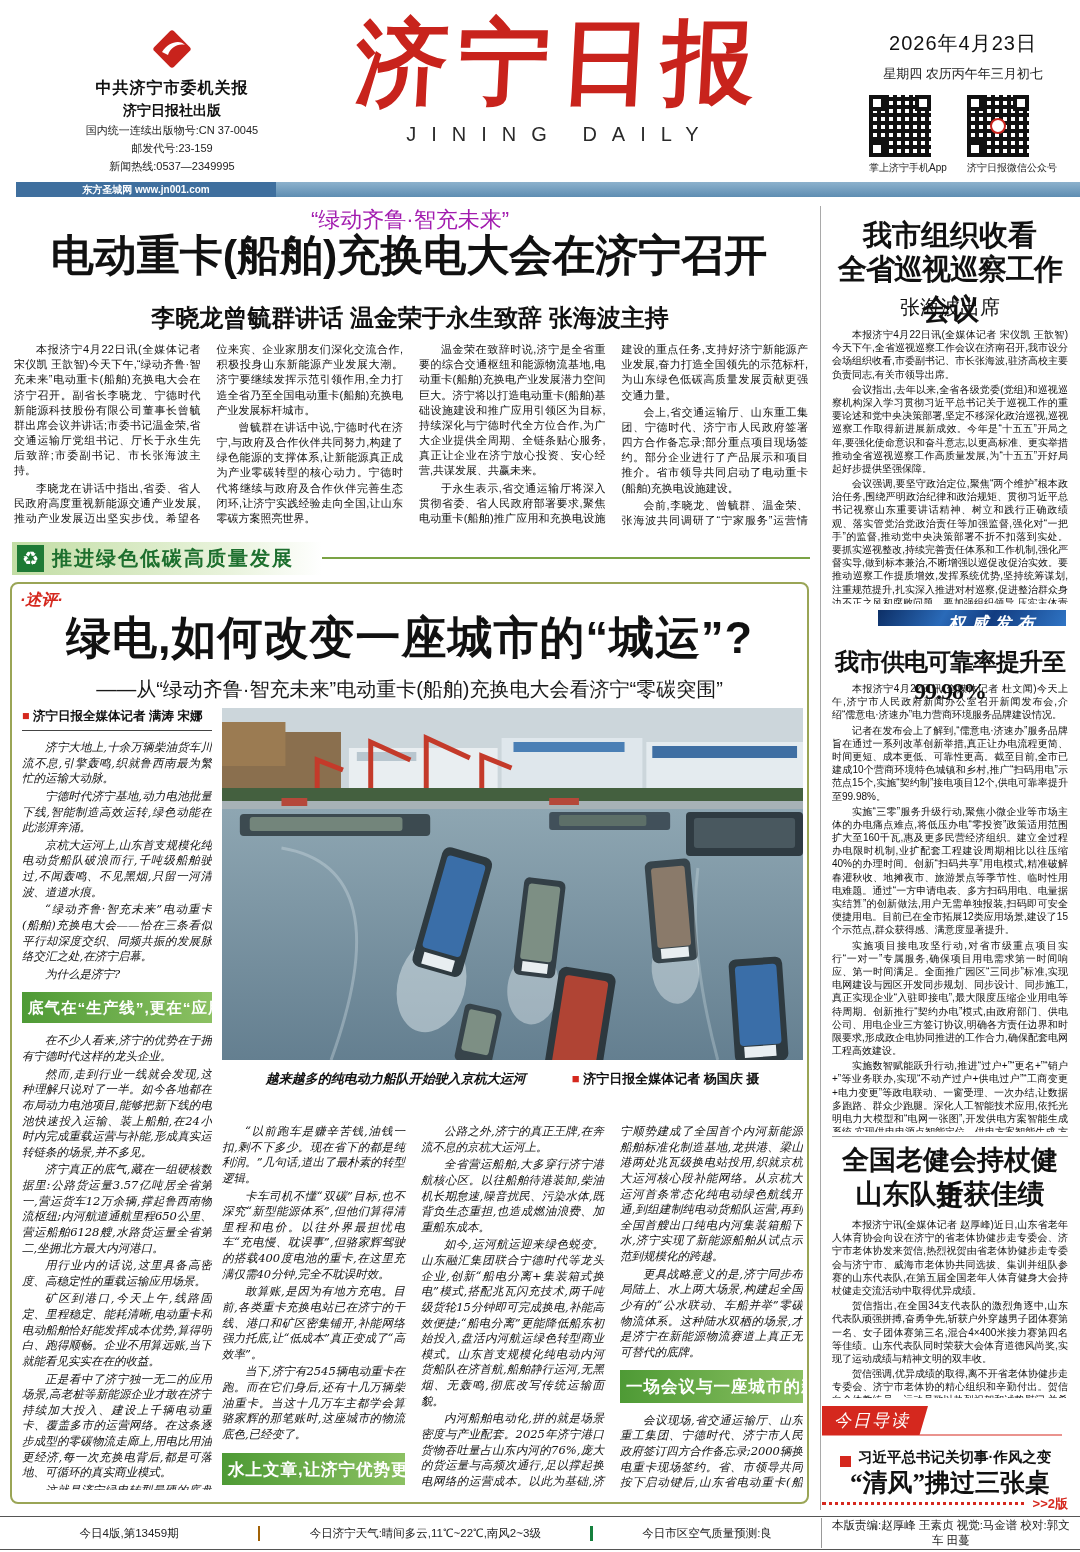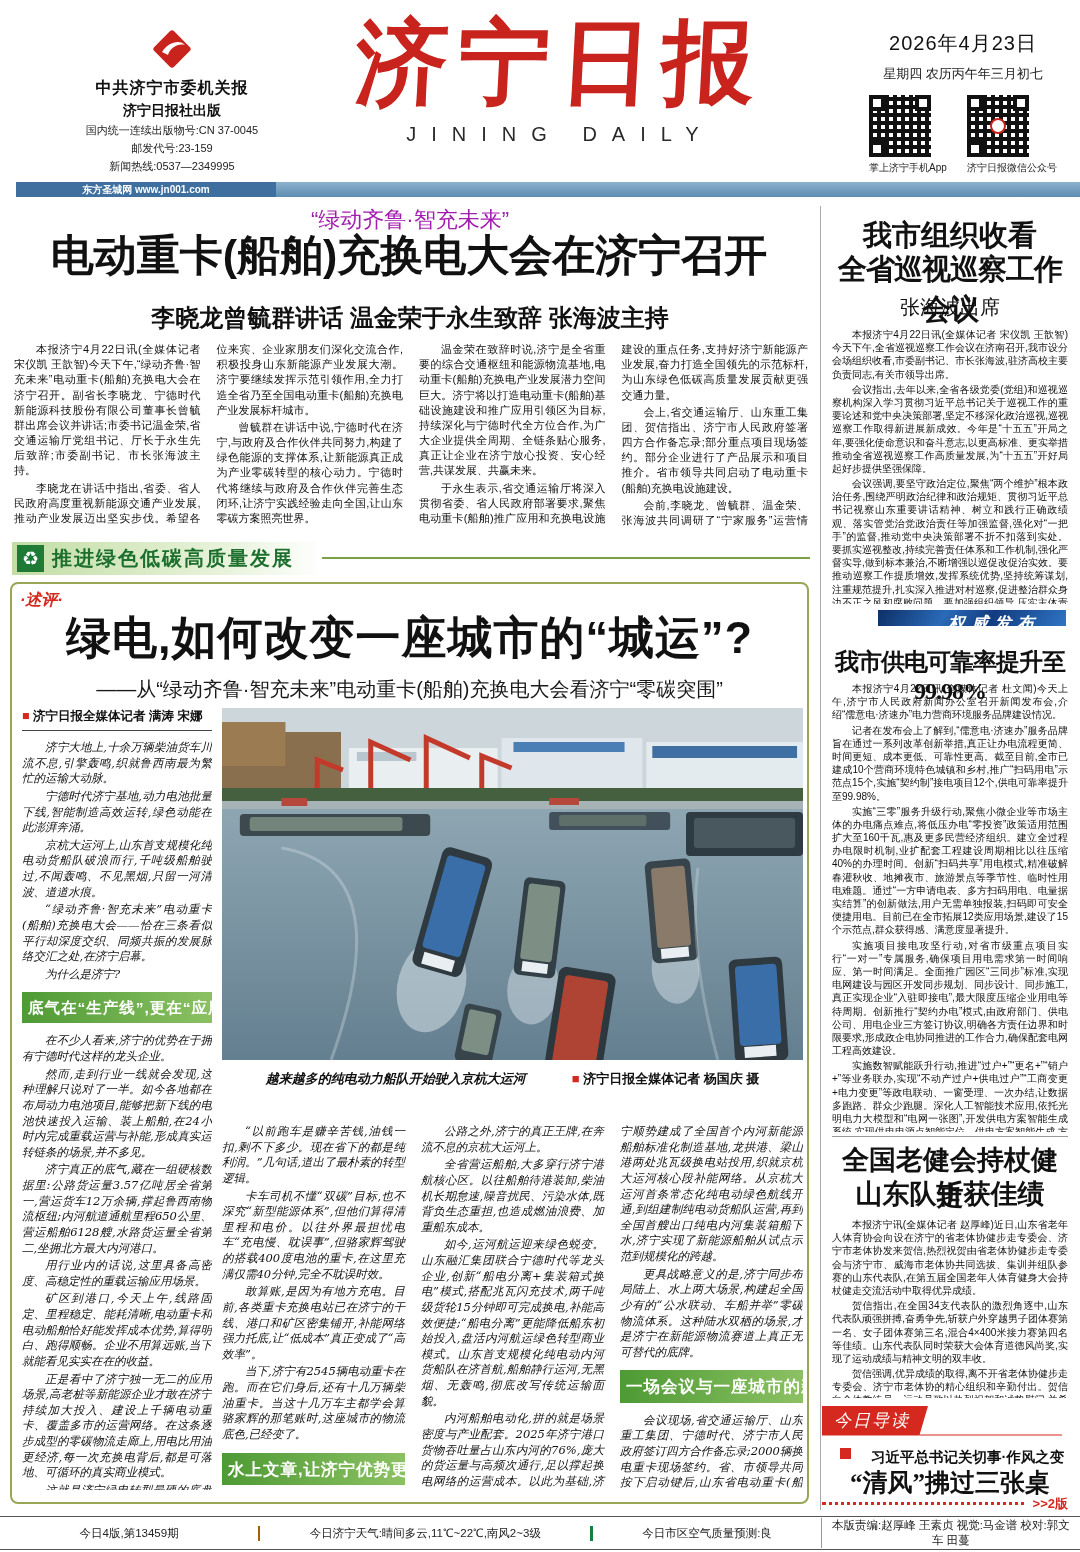--- a/index.html
+++ b/index.html
@@ -102,21 +102,21 @@
   .rc-rule{position:absolute;left:832px;top:1136px;width:236px;height:1px;background:#999;}
   .a3t1{top:1142px;font-size:27px;}
   .a3t2{top:1176px;font-size:27px;}
   .a3body{top:1218px;height:180px;}
 
   .daodu-badge{position:absolute;left:822px;top:1406px;padding:3px 18px 3px 12px;background:#d5281e;color:#fff;
                font-weight:normal;font-style:italic;font-size:17px;letter-spacing:2px;
                clip-path:polygon(0 0,100% 0,92% 100%,0 100%);}
   .daodu-line{position:absolute;left:822px;top:1434px;width:240px;height:2px;background:#d5281e;opacity:.5;}
   .daodu-kicker{position:absolute;left:840px;top:1448px;width:228px;font-size:14.5px;font-weight:bold;
-                display:flex;align-items:flex-start;gap:20px;}
+                display:flex;align-items:flex-end;gap:7px;}
   .bullet-sq{width:11px;height:11px;background:#d5281e;flex:0 0 auto;}
   .daodu-title{position:absolute;left:832px;top:1466px;width:236px;text-align:center;
                font-family:"Liberation Serif",serif;font-weight:900;font-size:25px;}
   .daodu-dots{position:absolute;left:822px;top:1502px;width:246px;border-top:3px dotted #d5281e;}
   .page-ref{position:absolute;right:0;top:-10px;background:#fff;color:#d5281e;font-weight:bold;
             font-size:13px;padding-left:6px;}
 
   
   .footer{position:absolute;left:0;top:1516px;width:1080px;height:34px;border-top:1px solid #555;
           border-bottom:1px solid #555;display:flex;align-items:center;font-size:11.5px;color:#222;
@@ -175,21 +175,21 @@
 
   <div class="kicker">“绿动齐鲁·智充未来”</div>
   <div class="headline">电动重卡(船舶)充换电大会在济宁召开</div>
   <div class="subhead">李晓龙曾毓群讲话 温金荣于永生致辞 张海波主持</div>
   <div class="lead-cols">
     <p>本报济宁4月22日讯(全媒体记者 宋仪凯 王歆智)今天下午,“绿动齐鲁·智充未来”电动重卡(船舶)充换电大会在济宁召开。副省长李晓龙、宁德时代新能源科技股份有限公司董事长曾毓群出席会议并讲话;市委书记温金荣,省交通运输厅党组书记、厅长于永生先后致辞;市委副书记、市长张海波主持。</p>
     <p>李晓龙在讲话中指出,省委、省人民政府高度重视新能源交通产业发展,推动产业发展迈出坚实步伐。希望各位来宾、企业家朋友们深化交流合作,积极投身山东新能源产业发展大潮。济宁要继续发挥示范引领作用,全力打造全省乃至全国电动重卡(船舶)充换电产业发展标杆城市。</p>
     <p>曾毓群在讲话中说,宁德时代在济宁,与政府及合作伙伴共同努力,构建了绿色能源的支撑体系,让新能源真正成为产业零碳转型的核心动力。宁德时代将继续与政府及合作伙伴完善生态闭环,让济宁实践经验走向全国,让山东零碳方案照亮世界。</p>
     <p>温金荣在致辞时说,济宁是全省重要的综合交通枢纽和能源物流基地,电动重卡(船舶)充换电产业发展潜力空间巨大。济宁将以打造电动重卡(船舶)基础设施建设和推广应用引领区为目标,持续深化与宁德时代全方位合作,为广大企业提供全周期、全链条贴心服务,真正让企业在济宁放心投资、安心经营,共谋发展、共赢未来。</p>
     <p>于永生表示,省交通运输厅将深入贯彻省委、省人民政府部署要求,聚焦电动重卡(船舶)推广应用和充换电设施建设的重点任务,支持好济宁新能源产业发展,奋力打造全国领先的示范标杆,为山东绿色低碳高质量发展贡献更强交通力量。</p>
-    <p>会上,省交通运输厅、山东重工集团、贺信指出、济宁市人民政府签署四方合作备忘录;部分重点项目现场签约。部分企业进行了产品展示和项目推介。省市领导共同启动了电动重卡(船舶)充换电设施建设。</p>
+    <p>会上,省交通运输厅、山东重工集团、宁德时代、济宁市人民政府签署四方合作备忘录;部分重点项目现场签约。部分企业进行了产品展示和项目推介。省市领导共同启动了电动重卡(船舶)充换电设施建设。</p>
     <p>会前,李晓龙、曾毓群、温金荣、张海波共同调研了“宁家服务”运营情况。</p>
 
   </div>
 
   <div class="banner">
     <div class="banner-box">
       <span class="banner-icon">♻</span>
       <span class="banner-label">推进绿色低碳高质量发展</span>
     </div>
     <div class="banner-line"></div>

